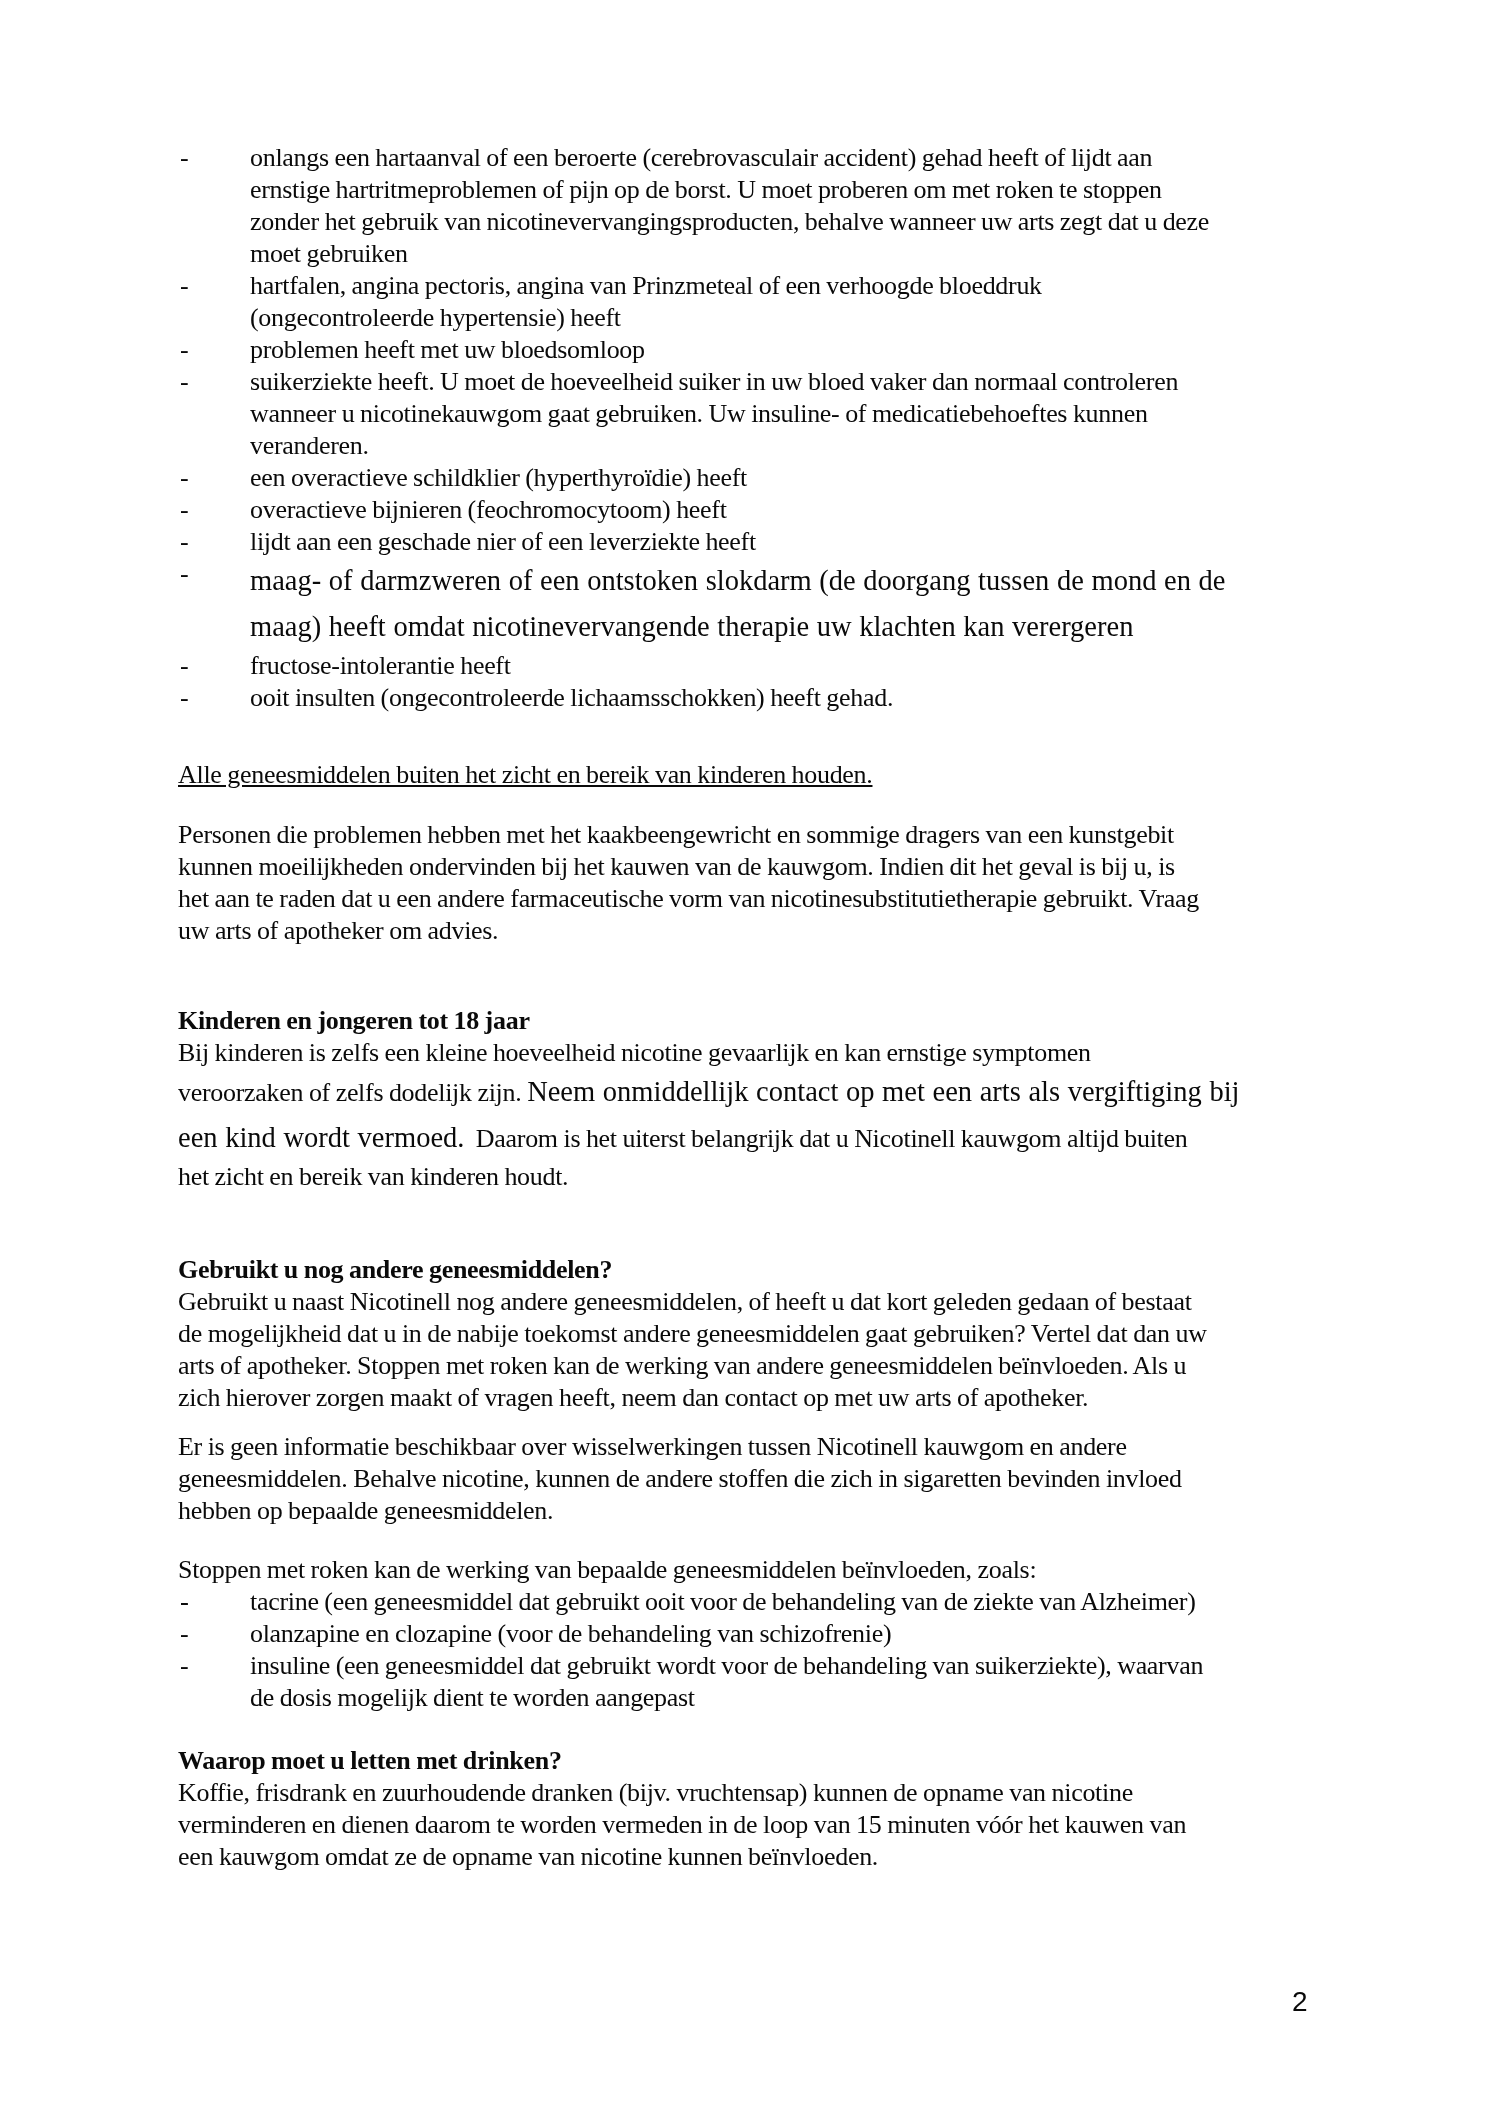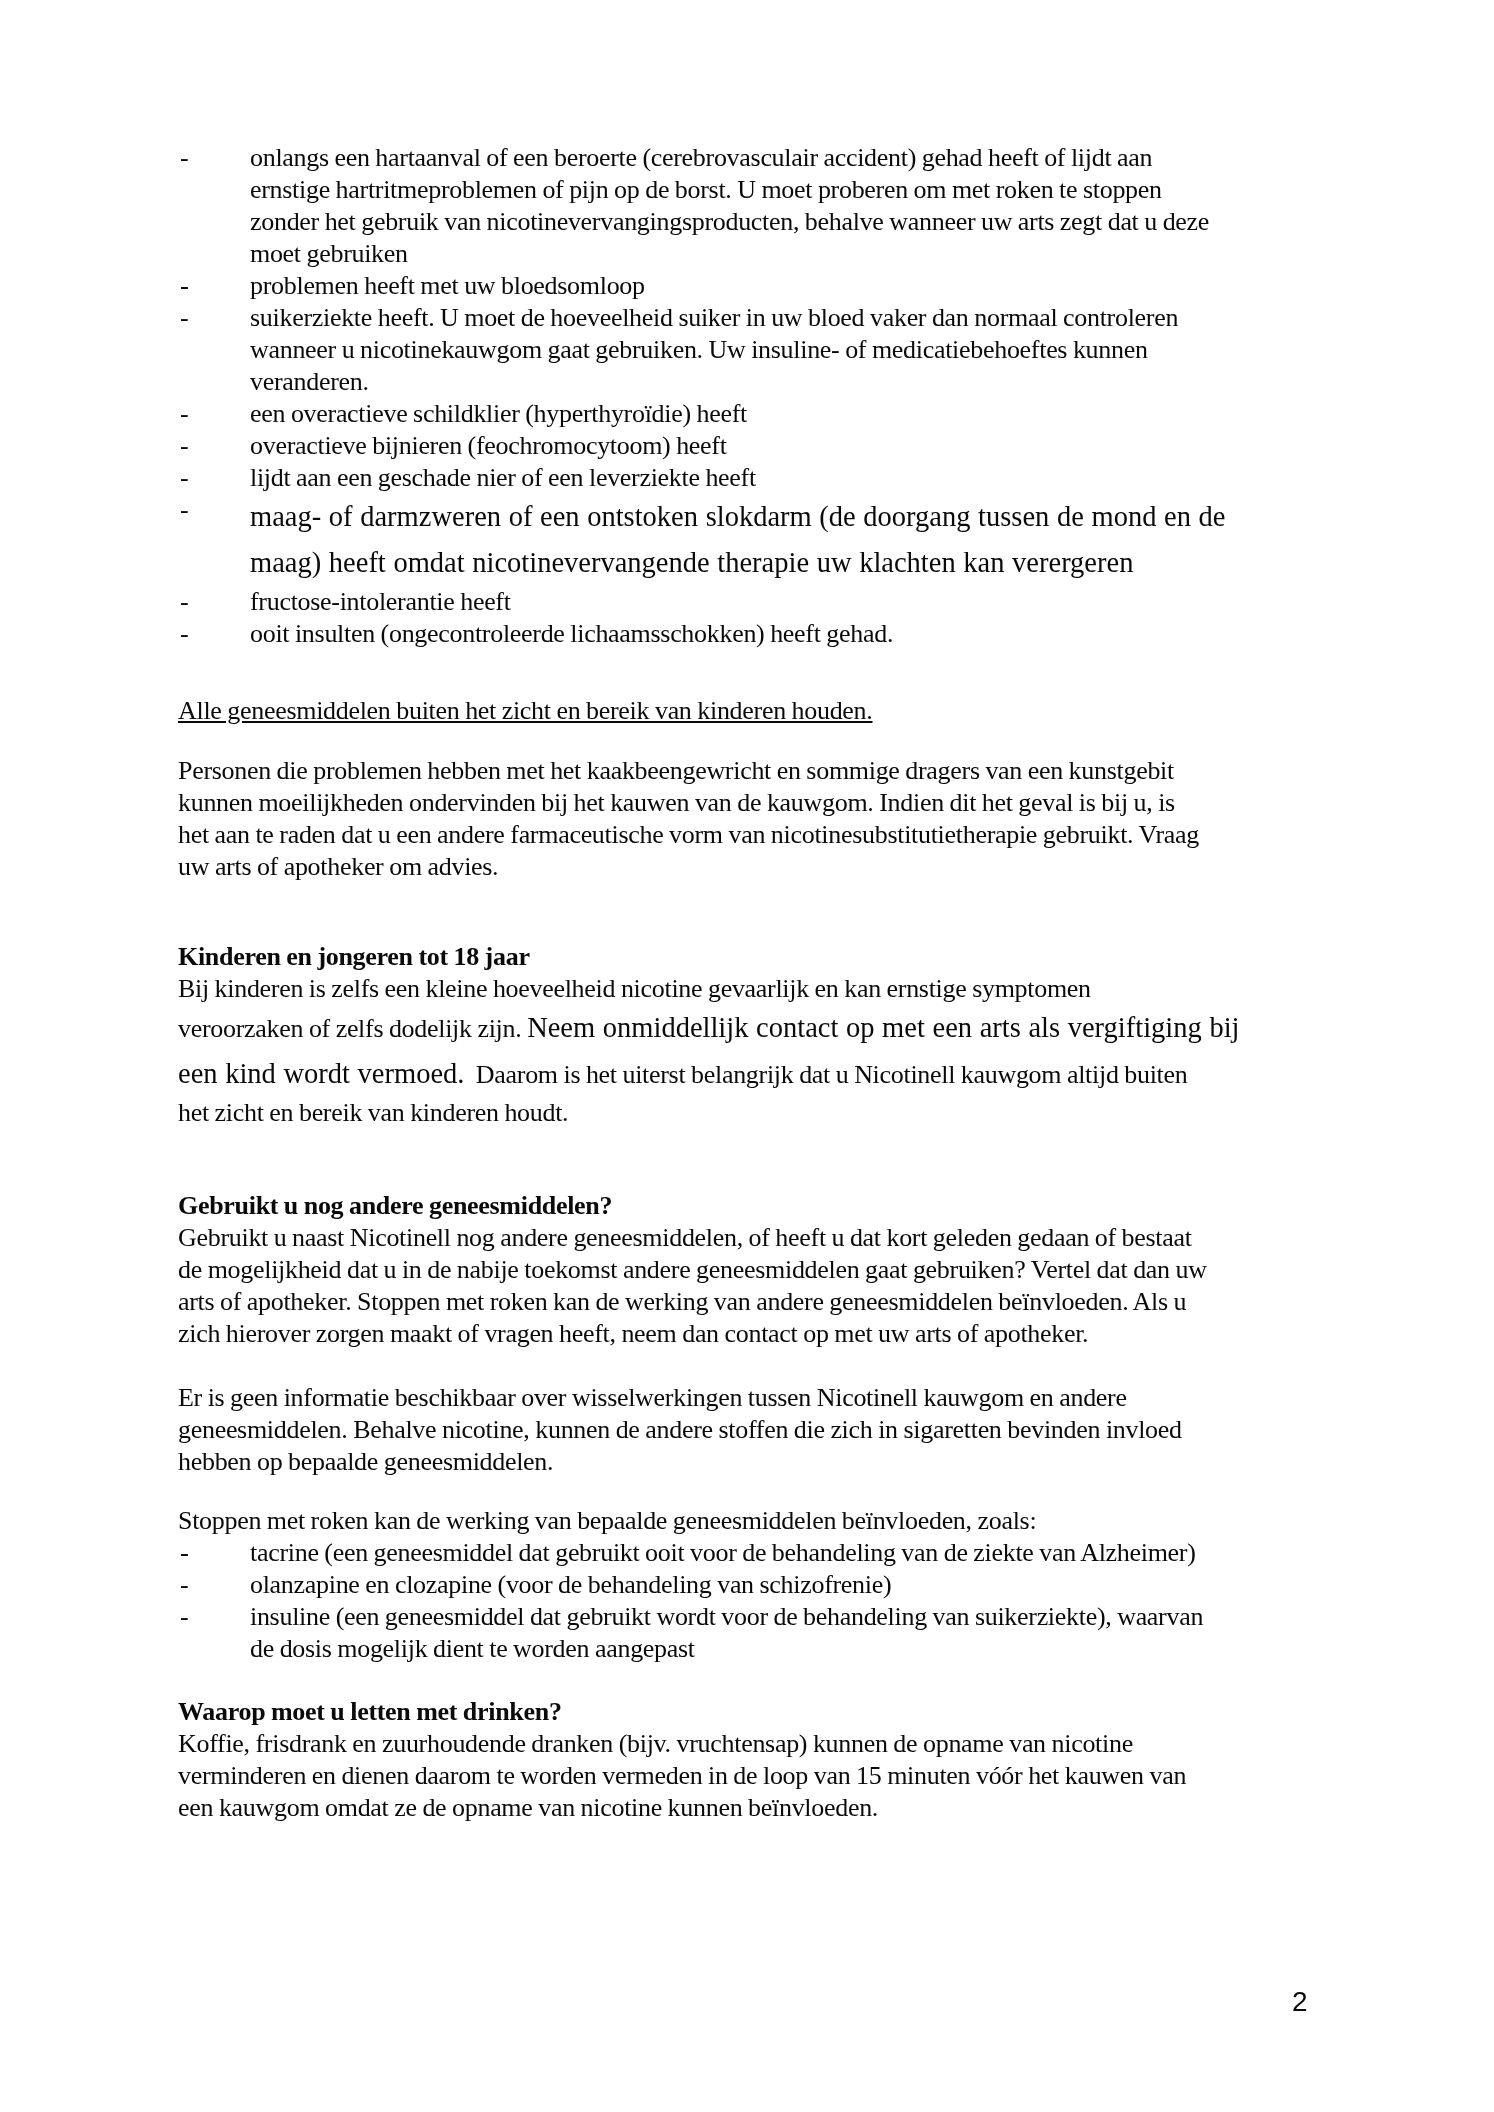--- a/index.html
+++ b/index.html
@@ -43,21 +43,21 @@
   .alt {
     font-size: 28.5px;
     line-height: 46px;
     letter-spacing: 0px;
     word-spacing: 0.5px;
   }
   .gap-after-list    { margin-top: 45px; text-decoration: underline; }
   .gap-paragraph     { margin-top: 28px; }
   .gap-section-a     { margin-top: 58px; }
   .gap-section-b     { margin-top: 61px; }
-  .gap-paragraph-b   { margin-top: 32px; }
+  .gap-paragraph-b   { margin-top: 17px; }
   .gap-paragraph-c   { margin-top: 27px; }
   .gap-section-c     { margin-top: 31px; }
   .page-number {
     position: absolute;
     top: 1986px;
     left: 1292px;
     font-family: "Liberation Sans", "DejaVu Sans", sans-serif;
     font-size: 28px;
     letter-spacing: 0;
     color: #0a0a0a;
@@ -66,21 +66,22 @@
 </head>
 <body>
 
 <div class="page">
 
   <div>
     <div class="blk li"><span class="dash">-</span><span>onlangs een hartaanval of een beroerte (cerebrovasculair accident) gehad heeft of lijdt aan
 ernstige hartritmeproblemen of pijn op de borst. U moet proberen om met roken te stoppen
 zonder het gebruik van nicotinevervangingsproducten, behalve wanneer uw arts zegt dat u deze
 moet gebruiken</span></div>
-    <div class="blk li"><span class="dash">-</span></div>
+    <div class="blk li"><span class="dash">-</span><span>hartfalen, angina pectoris, angina van Prinzmeteal of een verhoogde bloeddruk
+(ongecontroleerde hypertensie) heeft</span></div>
     <div class="blk li"><span class="dash">-</span><span>problemen heeft met uw bloedsomloop</span></div>
     <div class="blk li"><span class="dash">-</span><span>suikerziekte heeft. U moet de hoeveelheid suiker in uw bloed vaker dan normaal controleren
 wanneer u nicotinekauwgom gaat gebruiken. Uw insuline- of medicatiebehoeftes kunnen
 veranderen.</span></div>
     <div class="blk li"><span class="dash">-</span><span>een overactieve schildklier (hyperthyroïdie) heeft</span></div>
     <div class="blk li"><span class="dash">-</span><span>overactieve bijnieren (feochromocytoom) heeft</span></div>
     <div class="blk li"><span class="dash">-</span><span>lijdt aan een geschade nier of een leverziekte heeft</span></div>
     <div class="blk li"><span class="dash">-</span><span class="alt">maag- of darmzweren of een ontstoken slokdarm (de doorgang tussen de mond en de
 maag) heeft omdat nicotinevervangende therapie uw klachten kan verergeren</span></div>
     <div class="blk li"><span class="dash">-</span><span>fructose-intolerantie heeft</span></div>

